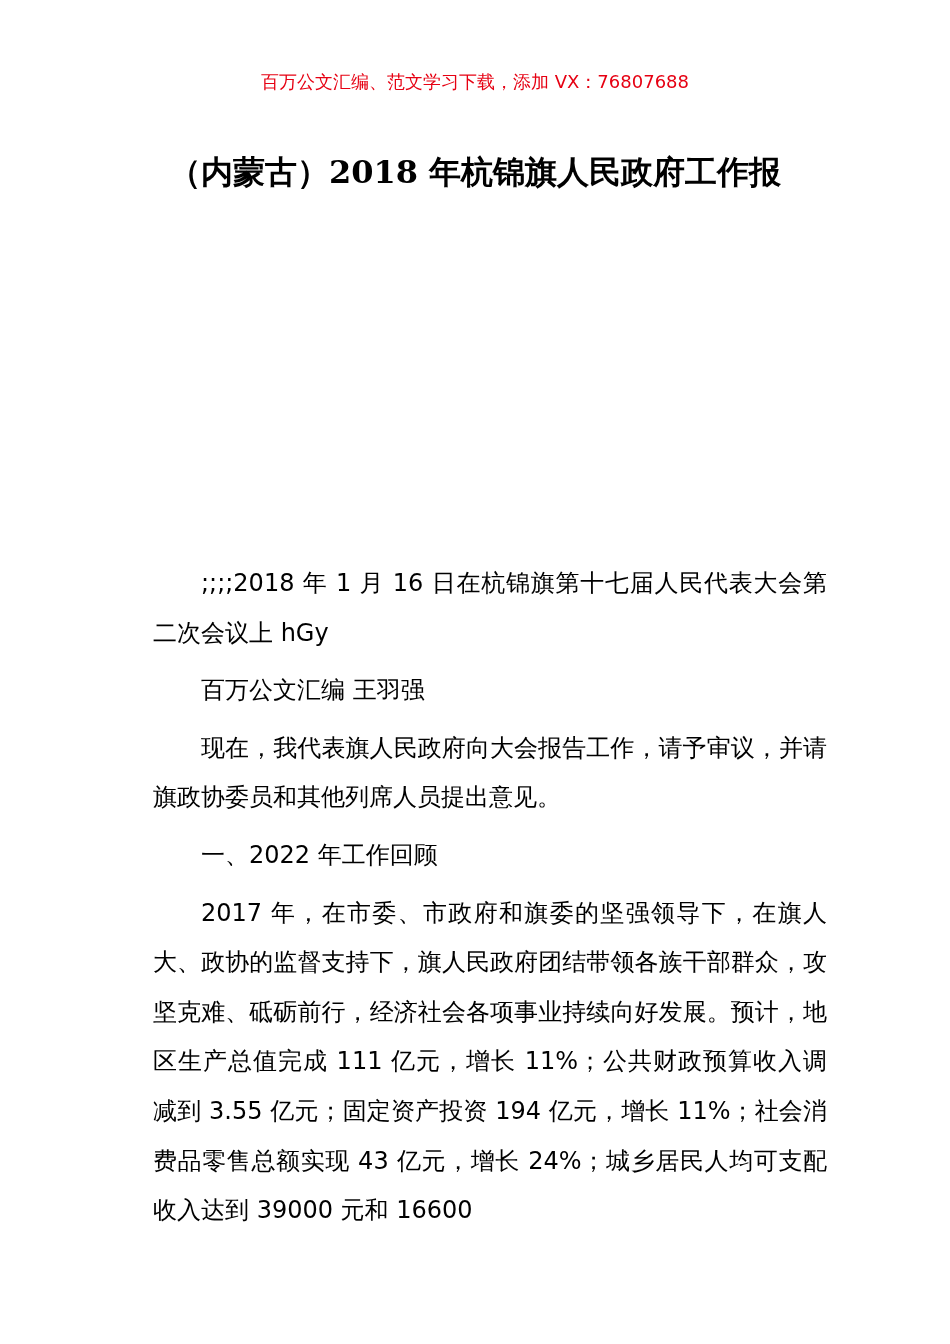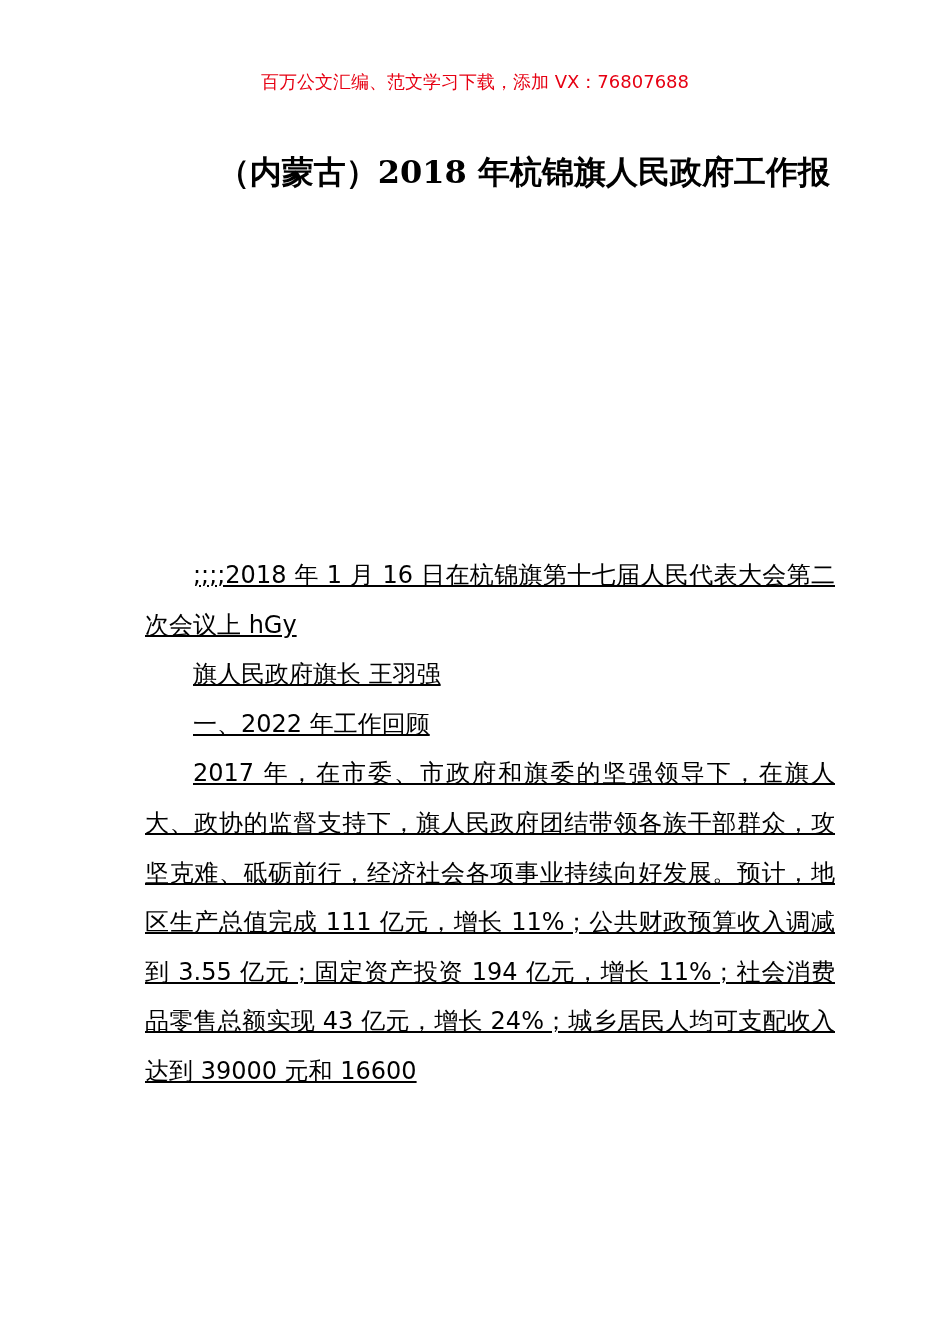--- a/index.html
+++ b/index.html
@@ -31,59 +31,59 @@
       font-size: 18px;
       line-height: 28px;
       color: #e60012;
       letter-spacing: 0px;
     }
     .title {
       position: absolute;
       top: 148px;
       left: 120px;
       width: 710px;
-      text-align: right;
+      text-align: center;
       font-family: "DejaVu Serif", "Liberation Serif", serif;
       font-weight: bold;
       font-size: 32px;
       line-height: 48px;
       color: #000000;
     }
     .title .line {
       display: block;
     }
     .body {
       position: absolute;
       top: 551px;
       left: 145px;
       width: 690px;
       font-size: 24px;
       line-height: 49.6px;
       color: #000000;
     }
     .para {
-      margin: 0;
+      margin: 8px;
       padding: 0;
       text-indent: 48px;
       text-align: justify;
       word-break: break-all;
-      text-decoration: underline;
     }
   </style>
 </head>
 <body>
 
 <div class="page">
 
   <div class="watermark">百万公文汇编、范文学习下载，添加 VX：76807688</div>
 
   <div class="title">
     <span class="line">（内蒙古）2018 年杭锦旗人民政府工作报</span>
   </div>
 
   <div class="body">
     <p class="para">;;;;2018 年 1 月 16 日在杭锦旗第十七届人民代表大会第二次会议上 hGy</p>
-    <p class="para">旗人民政府旗长 王羽强</p>
+    <p class="para">百万公文汇编 王羽强</p>
+    <p class="para">现在，我代表旗人民政府向大会报告工作，请予审议，并请旗政协委员和其他列席人员提出意见。</p>
     <p class="para">一、2022 年工作回顾</p>
     <p class="para">2017 年，在市委、市政府和旗委的坚强领导下，在旗人大、政协的监督支持下，旗人民政府团结带领各族干部群众，攻坚克难、砥砺前行，经济社会各项事业持续向好发展。预计，地区生产总值完成 111 亿元，增长 11%；公共财政预算收入调减到 3.55 亿元；固定资产投资 194 亿元，增长 11%；社会消费品零售总额实现 43 亿元，增长 24%；城乡居民人均可支配收入达到 39000 元和 16600</p>
   </div>
 
 </div>
 
 </body></html>

